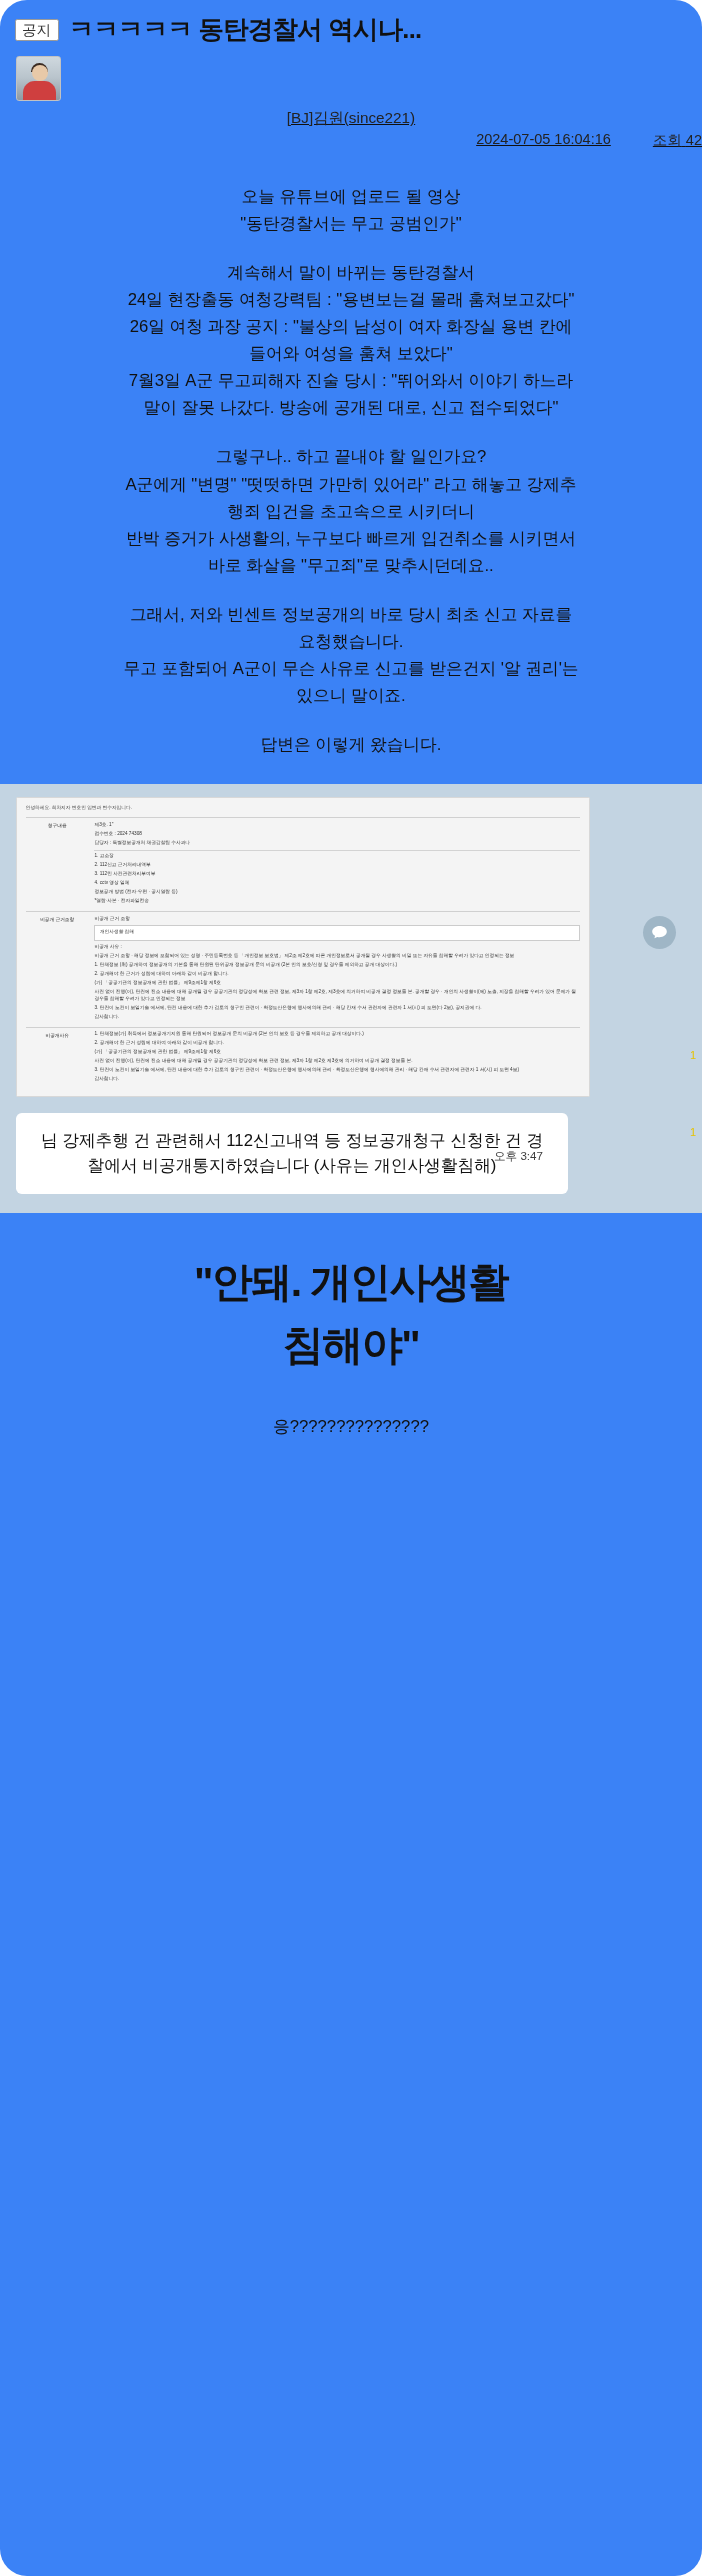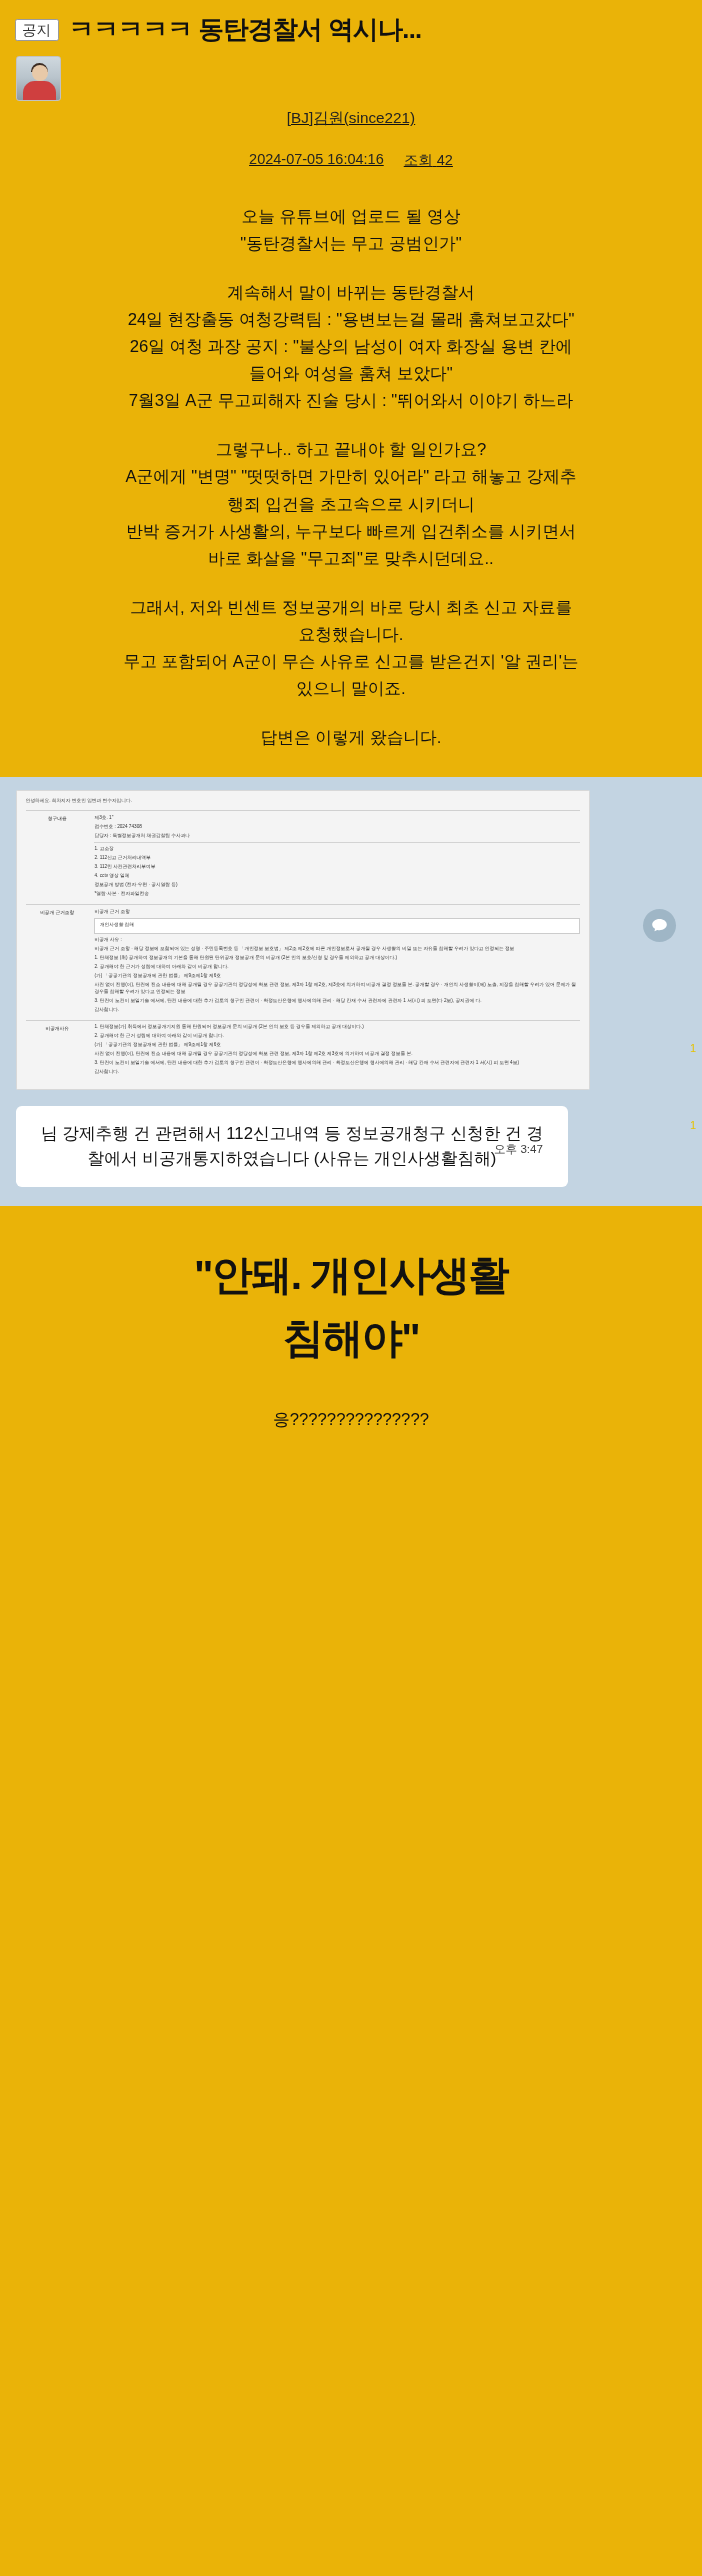--- a/index.html
+++ b/index.html
@@ -9,21 +9,22 @@
   }
   body {
     width: 702px;
     font-family: "Liberation Sans", sans-serif;
     color: #111111;
   }
   .page {
     width: 702px;
     min-height: 2576px;
     position: relative;
-    background: #eab308;
+    background: #3b82f6;
+    border-radius: 27px;
   }
 
   
   .post-header {
     display: flex;
     align-items: center;
     gap: 10.2px;
     padding: 13px 14.5px 4.4px 14.5px;
   }
   .notice-badge {
@@ -85,26 +86,26 @@
     border-radius: 11.6px 11.6px 0 0;
     background: #cf3f3f;
     left: 5.8px; bottom: 0;
   }
   .author-name {
     margin-top: 7.3px;
     font-size: 15.3px;
     color: #222;
   }
   .meta-row {
-    margin-top: 22px;
+    margin-top: 2px;
     font-size: 14.5px;
     color: #222;
     display: flex;
-    justify-content: center;
-    gap: 20px;
+    justify-content: flex-end;
+    gap: 42px;
   }
 
   
   .body-text {
     padding: 33px 29px 14.5px 29px;
     font-size: 16.7px;
     line-height: 1.62;
     color: #111;
     text-align: center;
   }
@@ -262,20 +263,21 @@
     <div class="para">
       <span class="ln">오늘 유튜브에 업로드 될 영상</span>
       <span class="ln">"동탄경찰서는 무고 공범인가"</span>
     </div>
     <div class="para">
       <span class="ln">계속해서 말이 바뀌는 동탄경찰서</span>
       <span class="ln">24일 현장출동 여청강력팀 : "용변보는걸 몰래 훔쳐보고갔다"</span>
       <span class="ln">26일 여청 과장 공지 : "불상의 남성이 여자 화장실 용변 칸에</span>
       <span class="ln">들어와 여성을 훔쳐 보았다"</span>
       <span class="ln">7월3일 A군 무고피해자 진술 당시 : "뛰어와서 이야기 하느라</span>
+      <span class="ln">말이 잘못 나갔다. 방송에 공개된 대로, 신고 접수되었다"</span>
     </div>
     <div class="para">
       <span class="ln">그렇구나.. 하고 끝내야 할 일인가요?</span>
       <span class="ln">A군에게 "변명" "떳떳하면 가만히 있어라" 라고 해놓고 강제추</span>
       <span class="ln">행죄 입건을 초고속으로 시키더니</span>
       <span class="ln">반박 증거가 사생활의, 누구보다 빠르게 입건취소를 시키면서</span>
       <span class="ln">바로 화살을 "무고죄"로 맞추시던데요..</span>
     </div>
     <div class="para">
       <span class="ln">그래서, 저와 빈센트 정보공개의 바로 당시 최초 신고 자료를</span>

